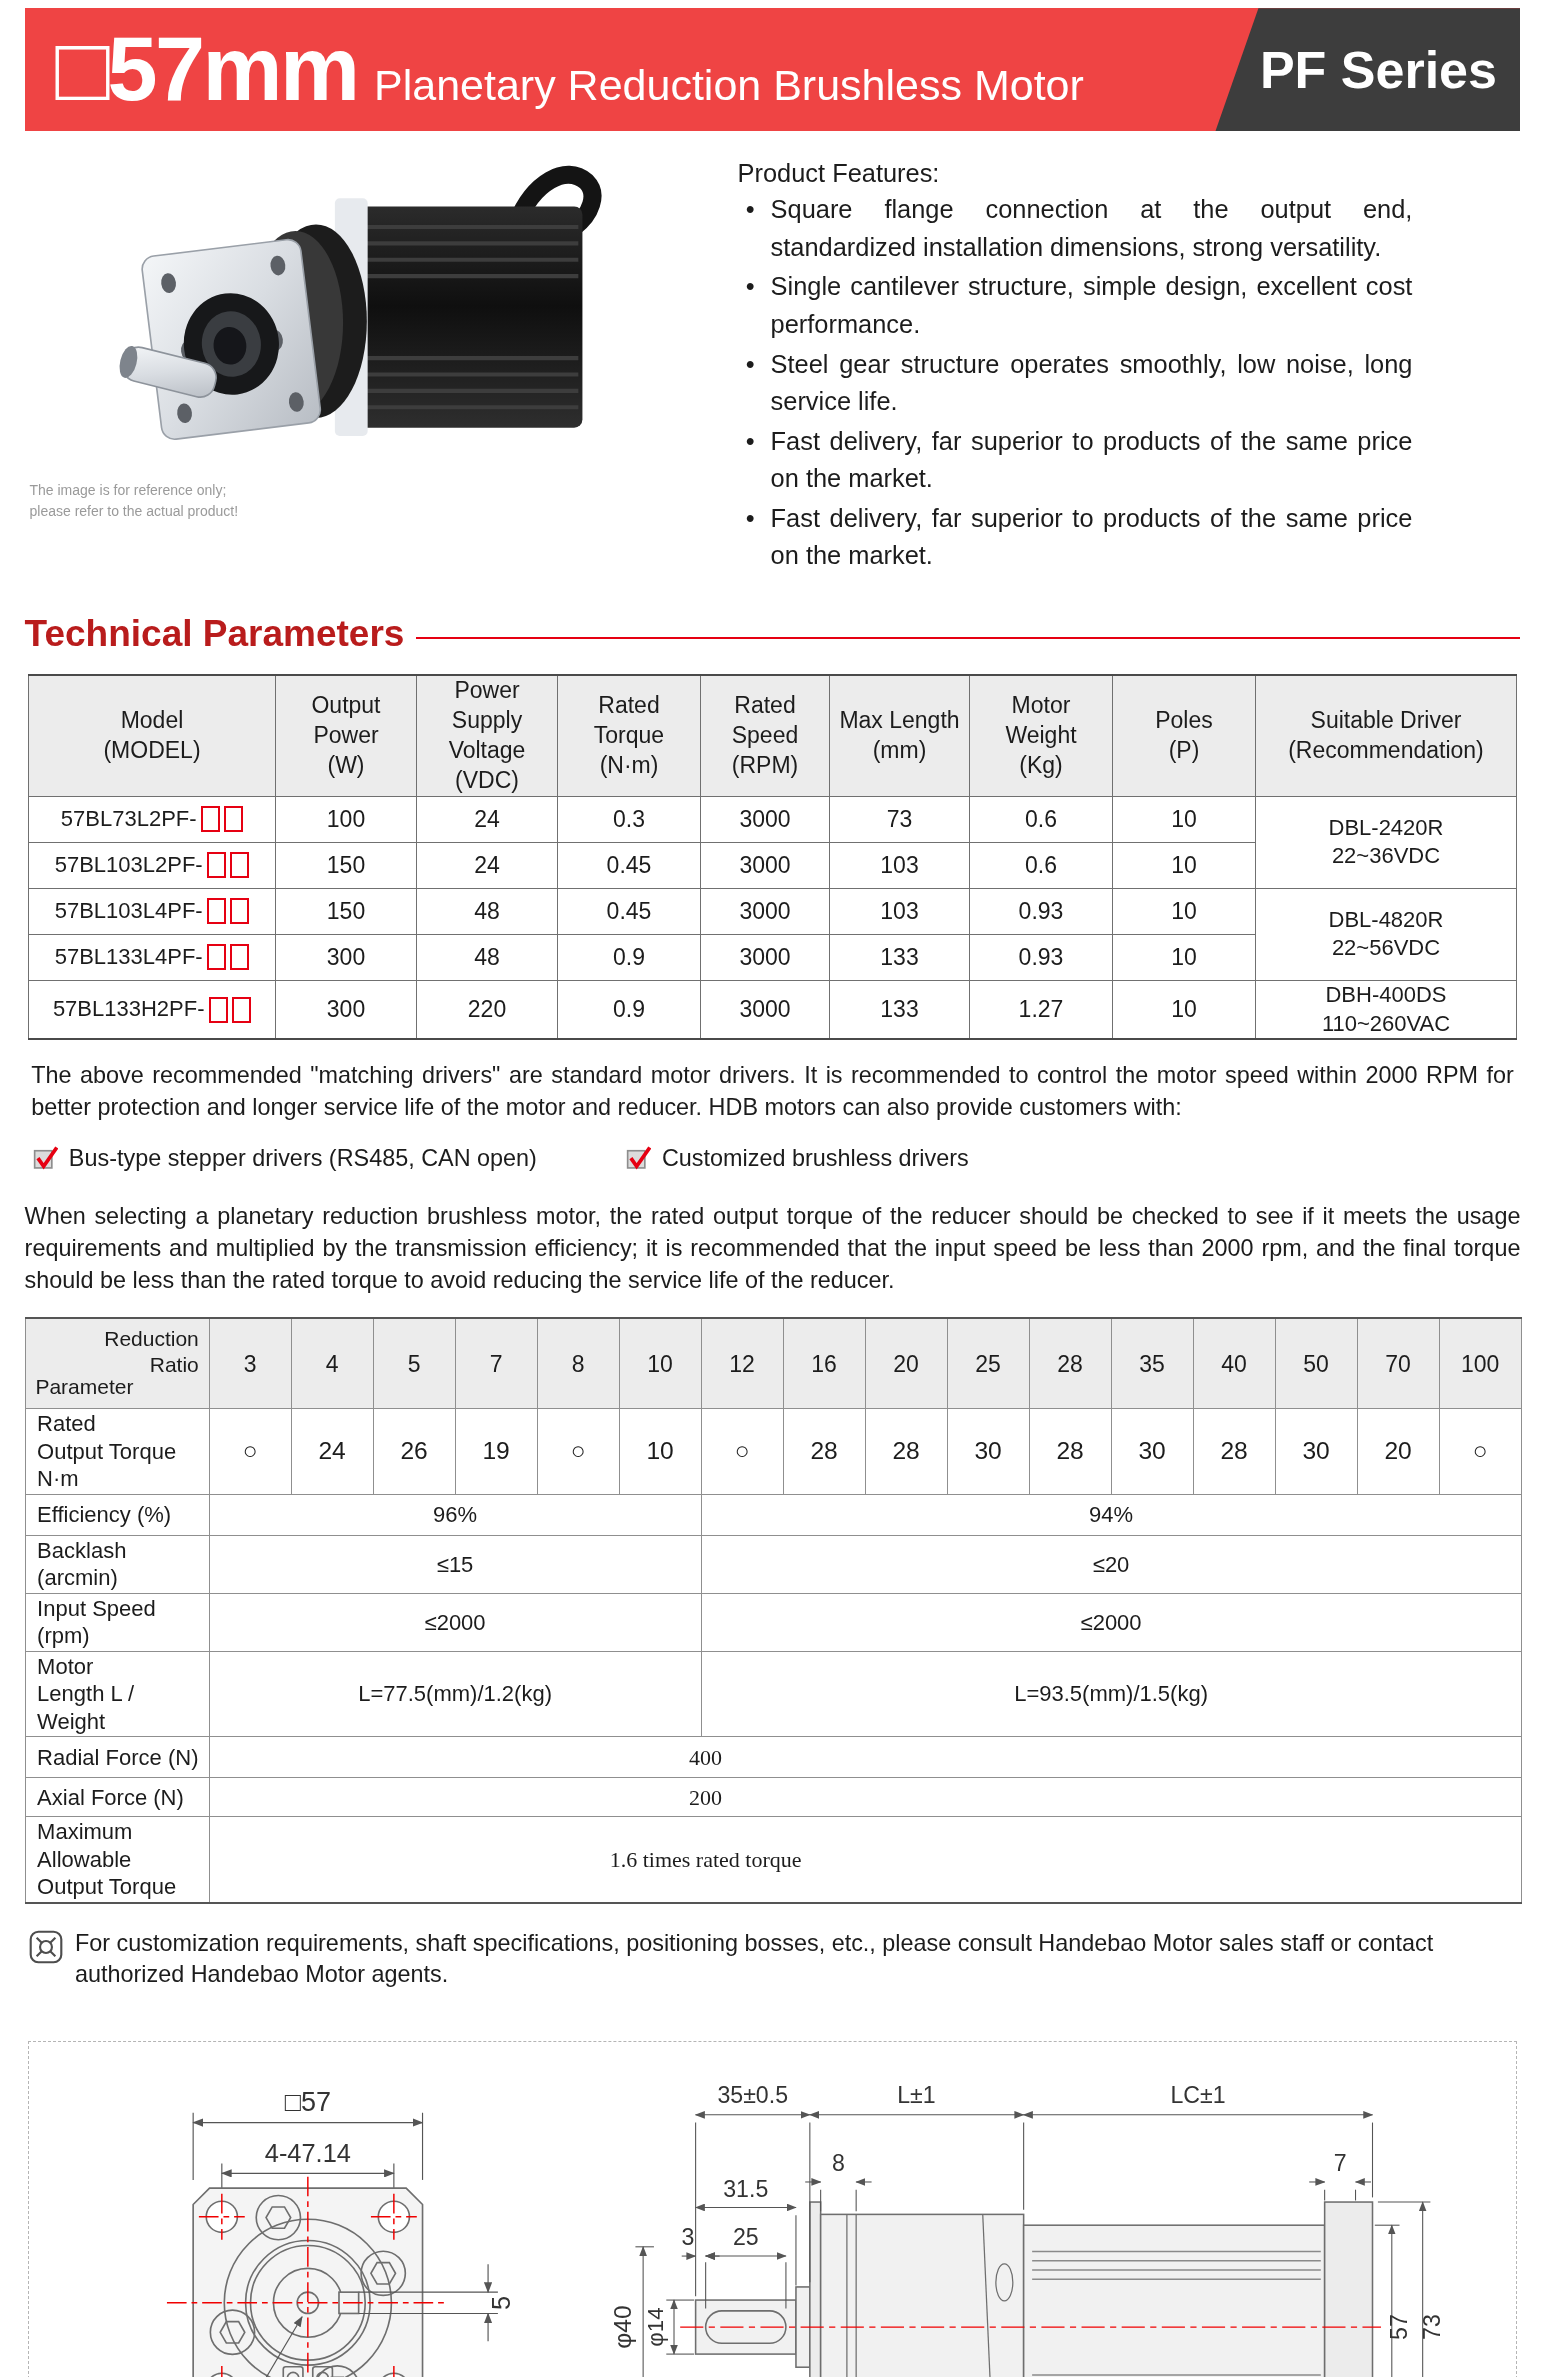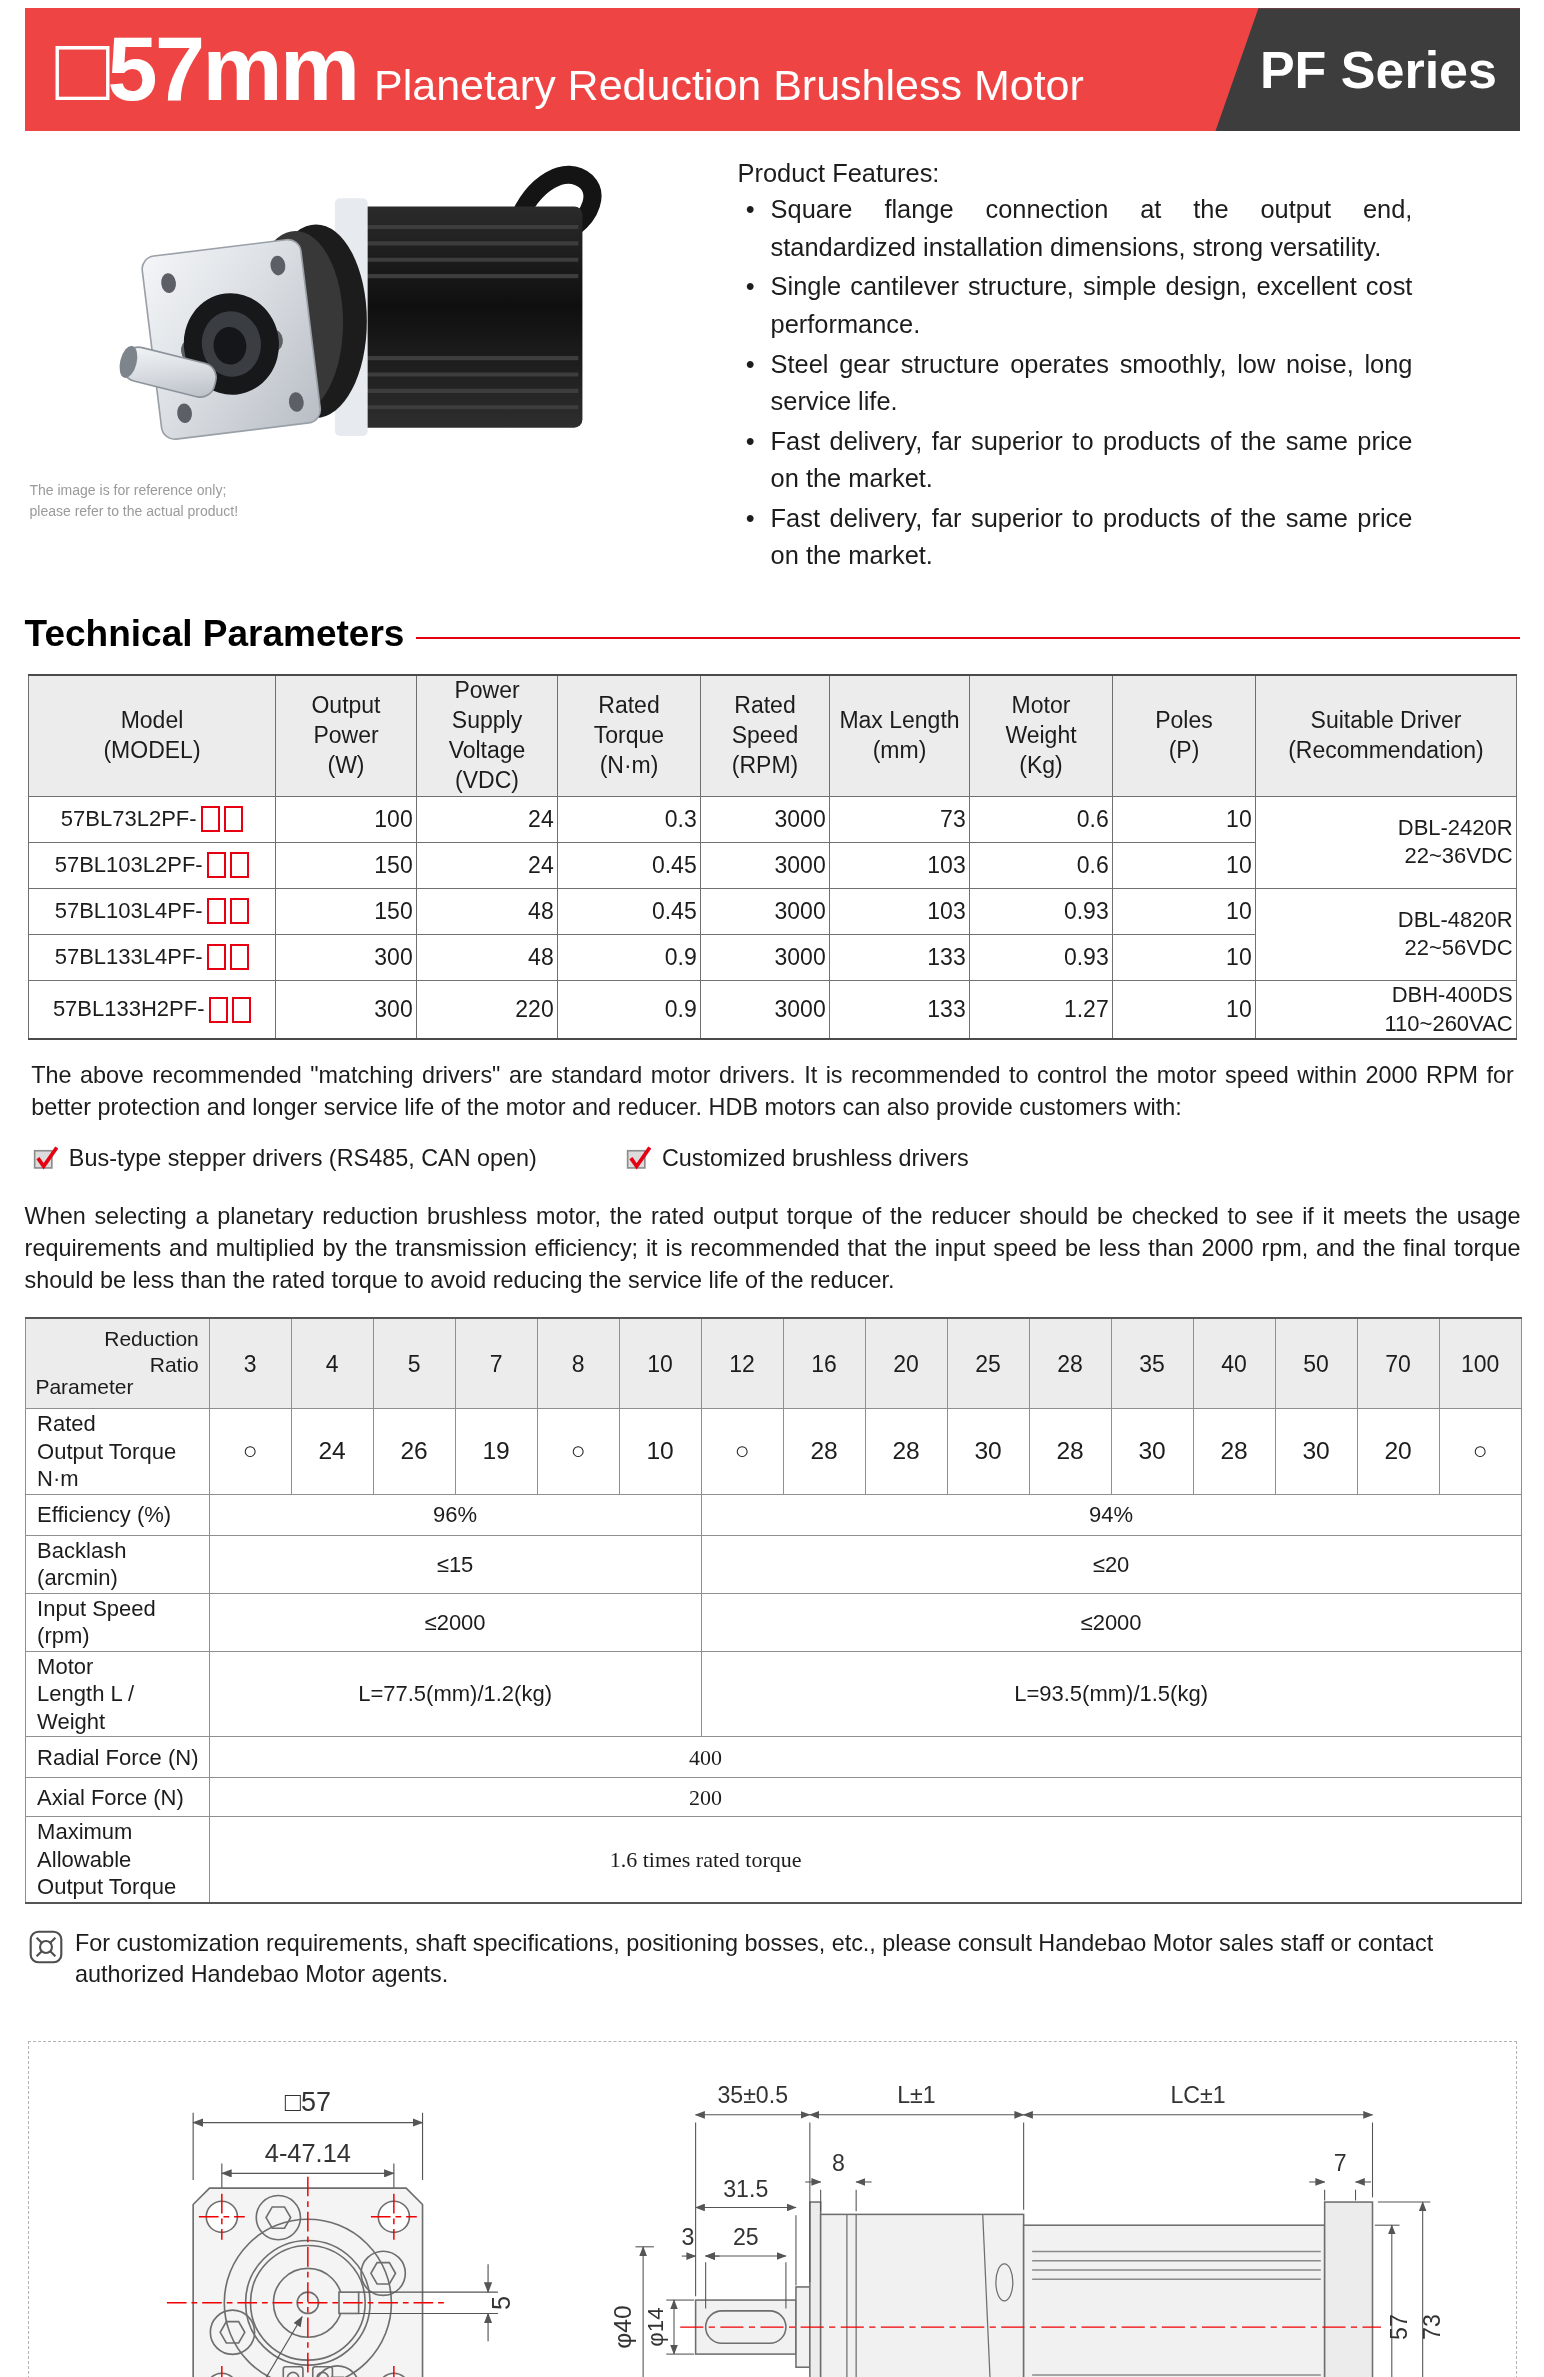--- a/index.html
+++ b/index.html
@@ -24,31 +24,31 @@
   .hero-left svg{display:block;margin-left:82px;}
   .caption{color:#9a9a9a;font-size:14px;line-height:1.45;margin:3.3px 0 0 4.9px;}
   .hero-right{flex:1;padding-right:108px;padding-top:9.8px;}
   .features-title{font-size:25.4px;margin-bottom:3.3px;}
   .features{margin:0;padding:0;list-style:none;font-size:25.4px;line-height:1.47;text-align:justify;}
   .features li{position:relative;padding-left:33px;margin-top:2.5px;}
   .features li::before{content:"\2022";position:absolute;left:8.2px;top:0;}
 
   
   .sec{margin-top:38px;display:flex;align-items:center;}
-  .sec-title{color:#000000;font-size:37px;font-weight:bold;white-space:nowrap;}
+  .sec-title{color:#b91c1c;font-size:37px;font-weight:bold;white-space:nowrap;}
   .sec-line{flex:1;height:1.6px;background:#e60012;margin-left:11.5px;margin-top:8.2px;}
 
   
   table{border-collapse:collapse;table-layout:fixed;}
   .spec{width:1489px;margin:19.7px auto 0;font-size:23px;
         border-top:2.5px solid #4a4a4a;border-bottom:2.5px solid #4a4a4a;}
   .spec th,.spec td{border:1.6px solid #707070;text-align:center;vertical-align:middle;
                     padding:0 3.3px;line-height:1.3;}
   .spec th{height:92px;background:#ececec;font-weight:normal;font-size:23px;}
-  .spec td{height:45px;text-align:right;}
+  .spec td{height:45px;}
   .mc{display:flex;align-items:center;justify-content:center;font-size:22px;}
   .rbox{width:15.6px;height:22px;border:2.9px solid #e60012;display:inline-block;margin-left:4.1px;}
   .rbox + .rbox{margin-left:3.3px;}
   .driver-cell{font-size:22px;line-height:1.35;}
 
   
   .note{font-size:23.4px;line-height:1.36;margin:19.7px 0 0 6.6px;text-align:justify;padding-right:6.6px;}
   .checks{display:flex;margin:21px 0 0 8.2px;align-items:center;}
   .check-item{display:flex;align-items:center;font-size:23.4px;justify-content:center;}
   .check-item + .check-item{margin-left:89px;}

